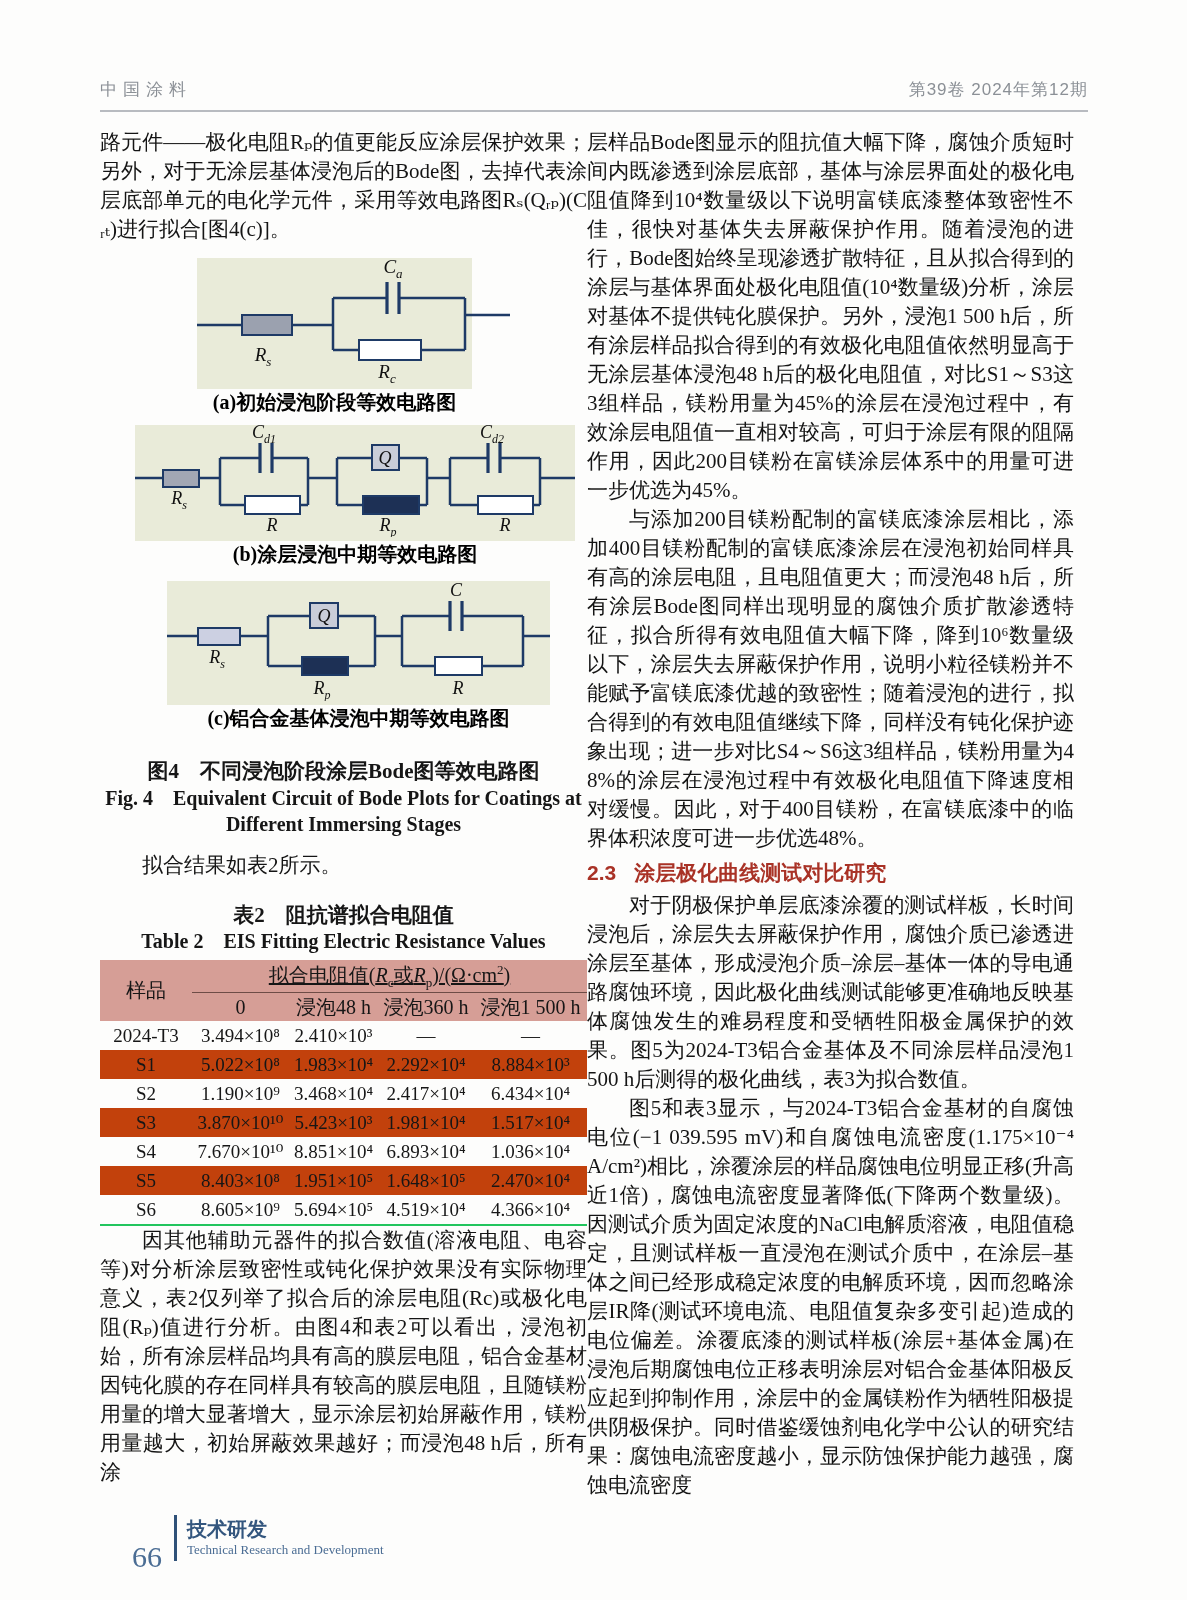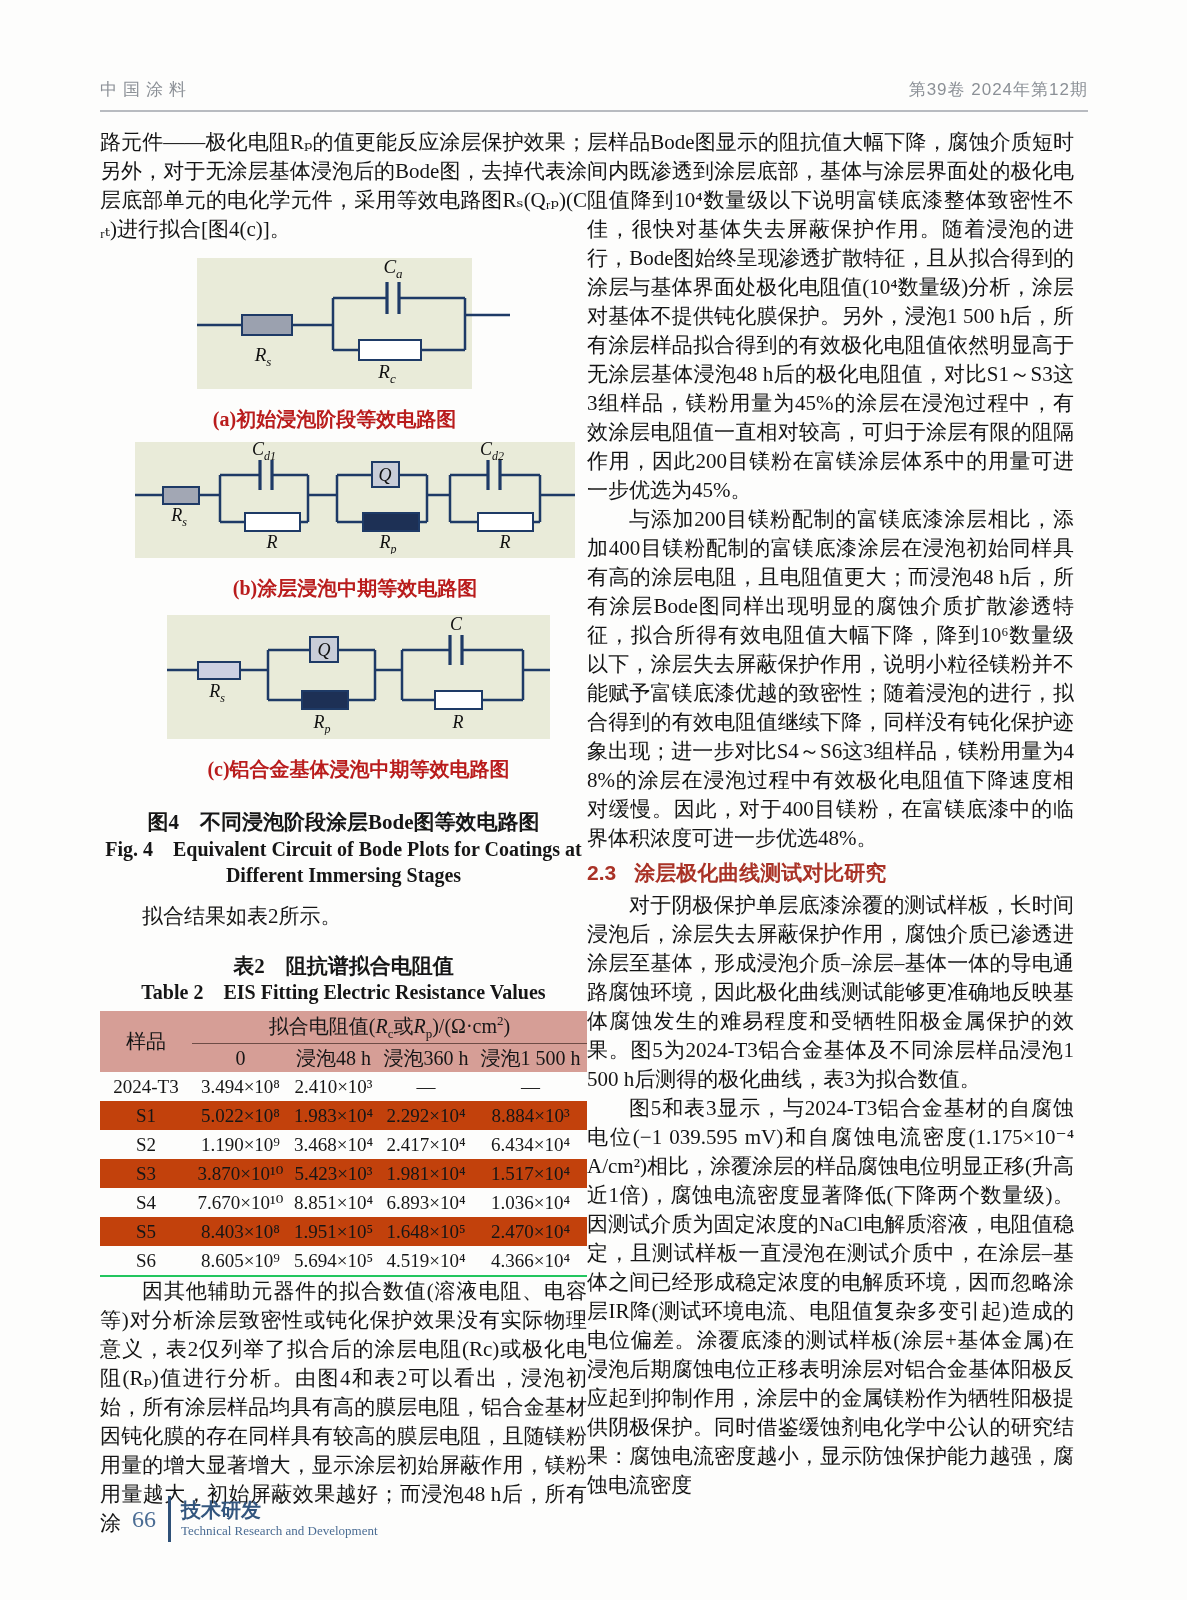--- a/index.html
+++ b/index.html
@@ -26,53 +26,53 @@
     word-break:break-all;color:#141414;
   }
   p.indent{text-indent:2em;}
   
   .fig-wrap{margin:0;}
   .circuit-box{background:#e9ebd9;}
   .circ-a{width:275px;margin-left:97px;margin-top:14px;}
   .circ-b{width:440px;margin-left:35px;margin-top:10px;}
   .circ-c{width:383px;margin-left:67px;margin-top:14px;}
   .circ-caption{
-    margin-top:17px;text-align:center;color:#b91c1c;font-weight:bold;
+    margin-top:0;text-align:center;color:#000000;font-weight:bold;
     font-size:20px;line-height:26px;
   }
   svg .wire{stroke:#1e3a66;stroke-width:2.5;fill:none;}
   svg .capbar{stroke:#1e3a66;stroke-width:3.2;fill:none;}
   svg rect{stroke:#1e3a66;stroke-width:2;}
   svg text{font-family:"Liberation Serif","DejaVu Serif",serif;font-style:italic;fill:#101010;}
   .fig4-caption-zh{margin-top:26px;text-align:center;font-weight:bold;font-size:21px;line-height:28px;}
   .fig4-caption-en{text-align:center;font-weight:bold;font-size:20px;line-height:26px;}
   
   .tbl-title-zh{margin-top:22px;text-align:center;font-weight:bold;font-size:21px;line-height:26px;}
   .tbl-title-en{text-align:center;font-weight:bold;font-size:20px;line-height:26px;}
   table.t2{border-collapse:collapse;width:100%;margin-top:6px;border-bottom:2px solid #22c55e;}
   table.t2 th,table.t2 td{padding:0;text-align:center;font-weight:normal;}
   table.t2 thead th{background:#d69e96;font-size:20px;}
   .th-sample{width:92px;font-size:20px;}
-  .th-span{height:32px;border-bottom:1px solid #6e4c46;}
+  .th-span{height:32px;border-bottom:1px solid #6e4c46;text-decoration:underline;}
   .th-sub{height:28px;}
   .th-span i{font-style:italic;}
   .th-span sub{font-size:13px;}
   .th-span sup{font-size:13px;}
   table.t2 tbody td{height:29px;font-size:19px;}
   table.t2 tbody tr.stripe{background:#c2410c;}
   
   .section-heading{
     margin:5px 0 3px 0;color:#a93226;font-weight:bold;font-size:21px;line-height:30px;
     font-family:"Liberation Sans","DejaVu Sans",sans-serif;text-align:left;
   }
   .section-heading .sec-no{margin-right:18px;}
   .left-gap{margin-top:38px;}
   
   .page-footer{position:absolute;left:132px;top:1496px;display:flex;align-items:center;}
-  .page-number{font-size:24px;color:#4b6d94;margin-right:12px;line-height:46px;}
+  .page-number{font-size:30px;color:#4b6d94;margin-right:12px;line-height:46px;margin-top:38px;}
   .footer-bar{width:3px;height:46px;background:#2f5178;margin-right:10px;}
   .footer-sec-zh{
     font-family:"Liberation Sans","DejaVu Sans",sans-serif;
     font-weight:bold;font-size:20px;color:#33567e;line-height:24px;
   }
   .footer-sec-en{font-size:13px;color:#4b6d94;line-height:18px;}
 </style>
 </head>
 <body>
 

